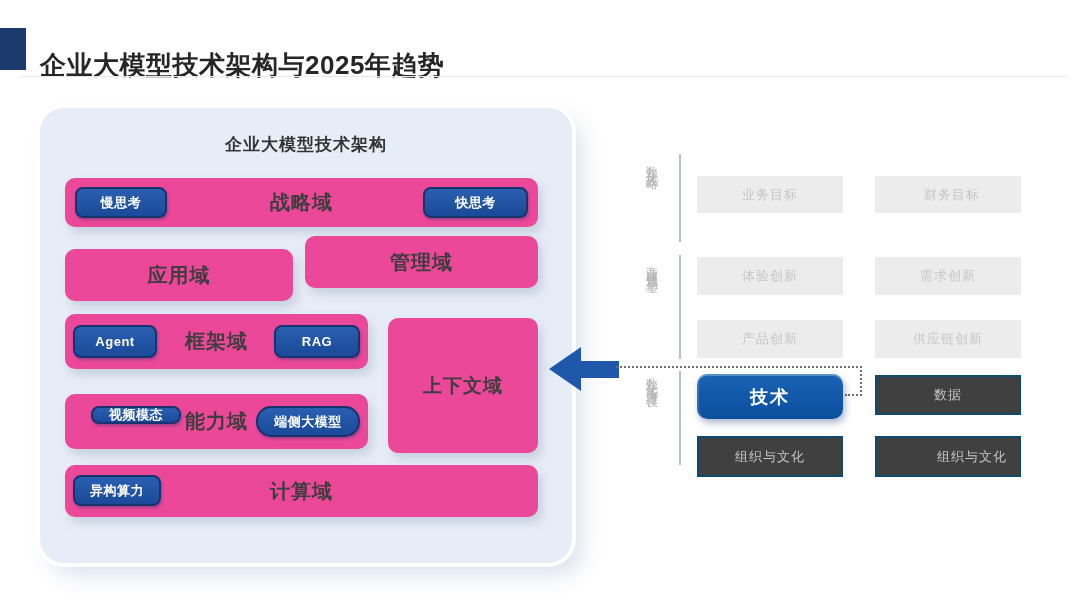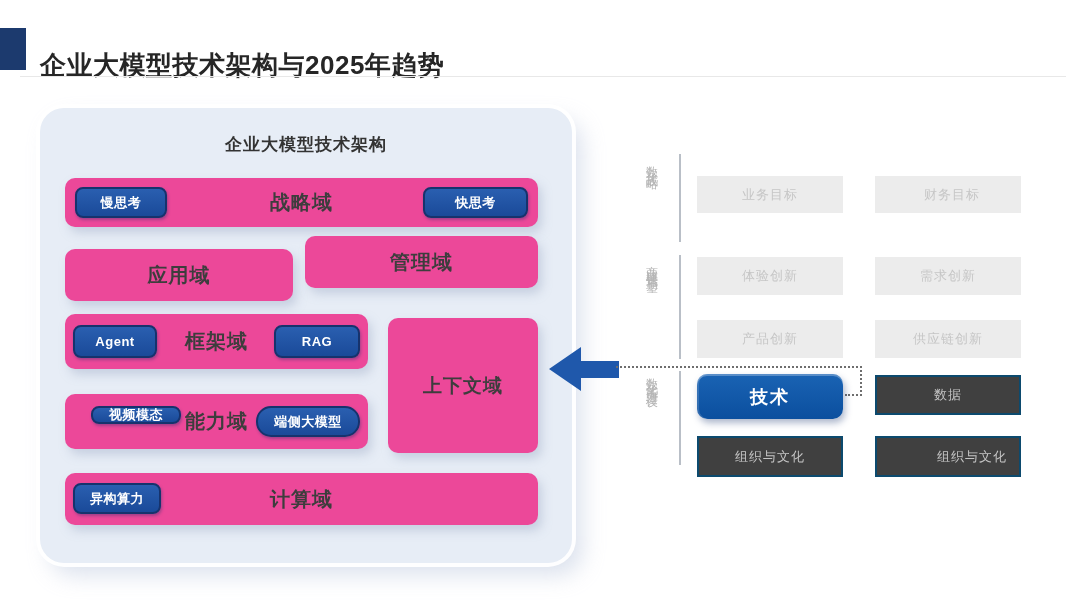--- a/index.html
+++ b/index.html
@@ -41,21 +41,21 @@
   .badge-fast     { right:10px; top:9px;   width:105px;  height:31px;font-family:Liberation Mono, monospace; }
   .card-app       { left:25px;  top:141px; width:228px; height:52px; }
   .card-mgmt      { left:265px; top:128px; width:233px; height:52px; }
   .row-framework  { left:25px;  top:206px; width:303px; height:55px; }
   .badge-agent    { left:8px;   top:11px;  width:84px;  height:33px; }
   .badge-rag      { right:8px;  top:11px;  width:86px;  height:33px; }
   .card-context   { left:348px; top:210px; width:150px; height:135px; font-size:19px; }
   .row-capability { left:25px;  top:286px; width:303px; height:55px; }
   .badge-video    { left:26px;   top:12px;  width:90px;  height:18px; }
   .badge-edge     { right:8px;  top:12px;  width:104px; height:31px;border-radius:15px; }
-  .row-compute    { left:25px;  top:357px; width:473px; height:52px;margin-top:8px; }
+  .row-compute    { left:25px;  top:357px; width:473px; height:52px; }
   .badge-hetero   { left:8px;   top:10px;  width:88px;  height:31px; }
 
   
   .block-arrow { position:absolute; left:549px; top:346px; }
   .dot-h1 { position:absolute; left:616px; top:366px; width:246px; height:0; border-top:2px dotted #6e6e6e; }
   .dot-v  { position:absolute; left:860px; top:366px; width:0; height:30px; border-left:2px dotted #6e6e6e; }
   .dot-h2 { position:absolute; left:845px; top:394px; width:17px; height:0; border-top:2px dotted #6e6e6e; }
 
   
   .vlabel {

